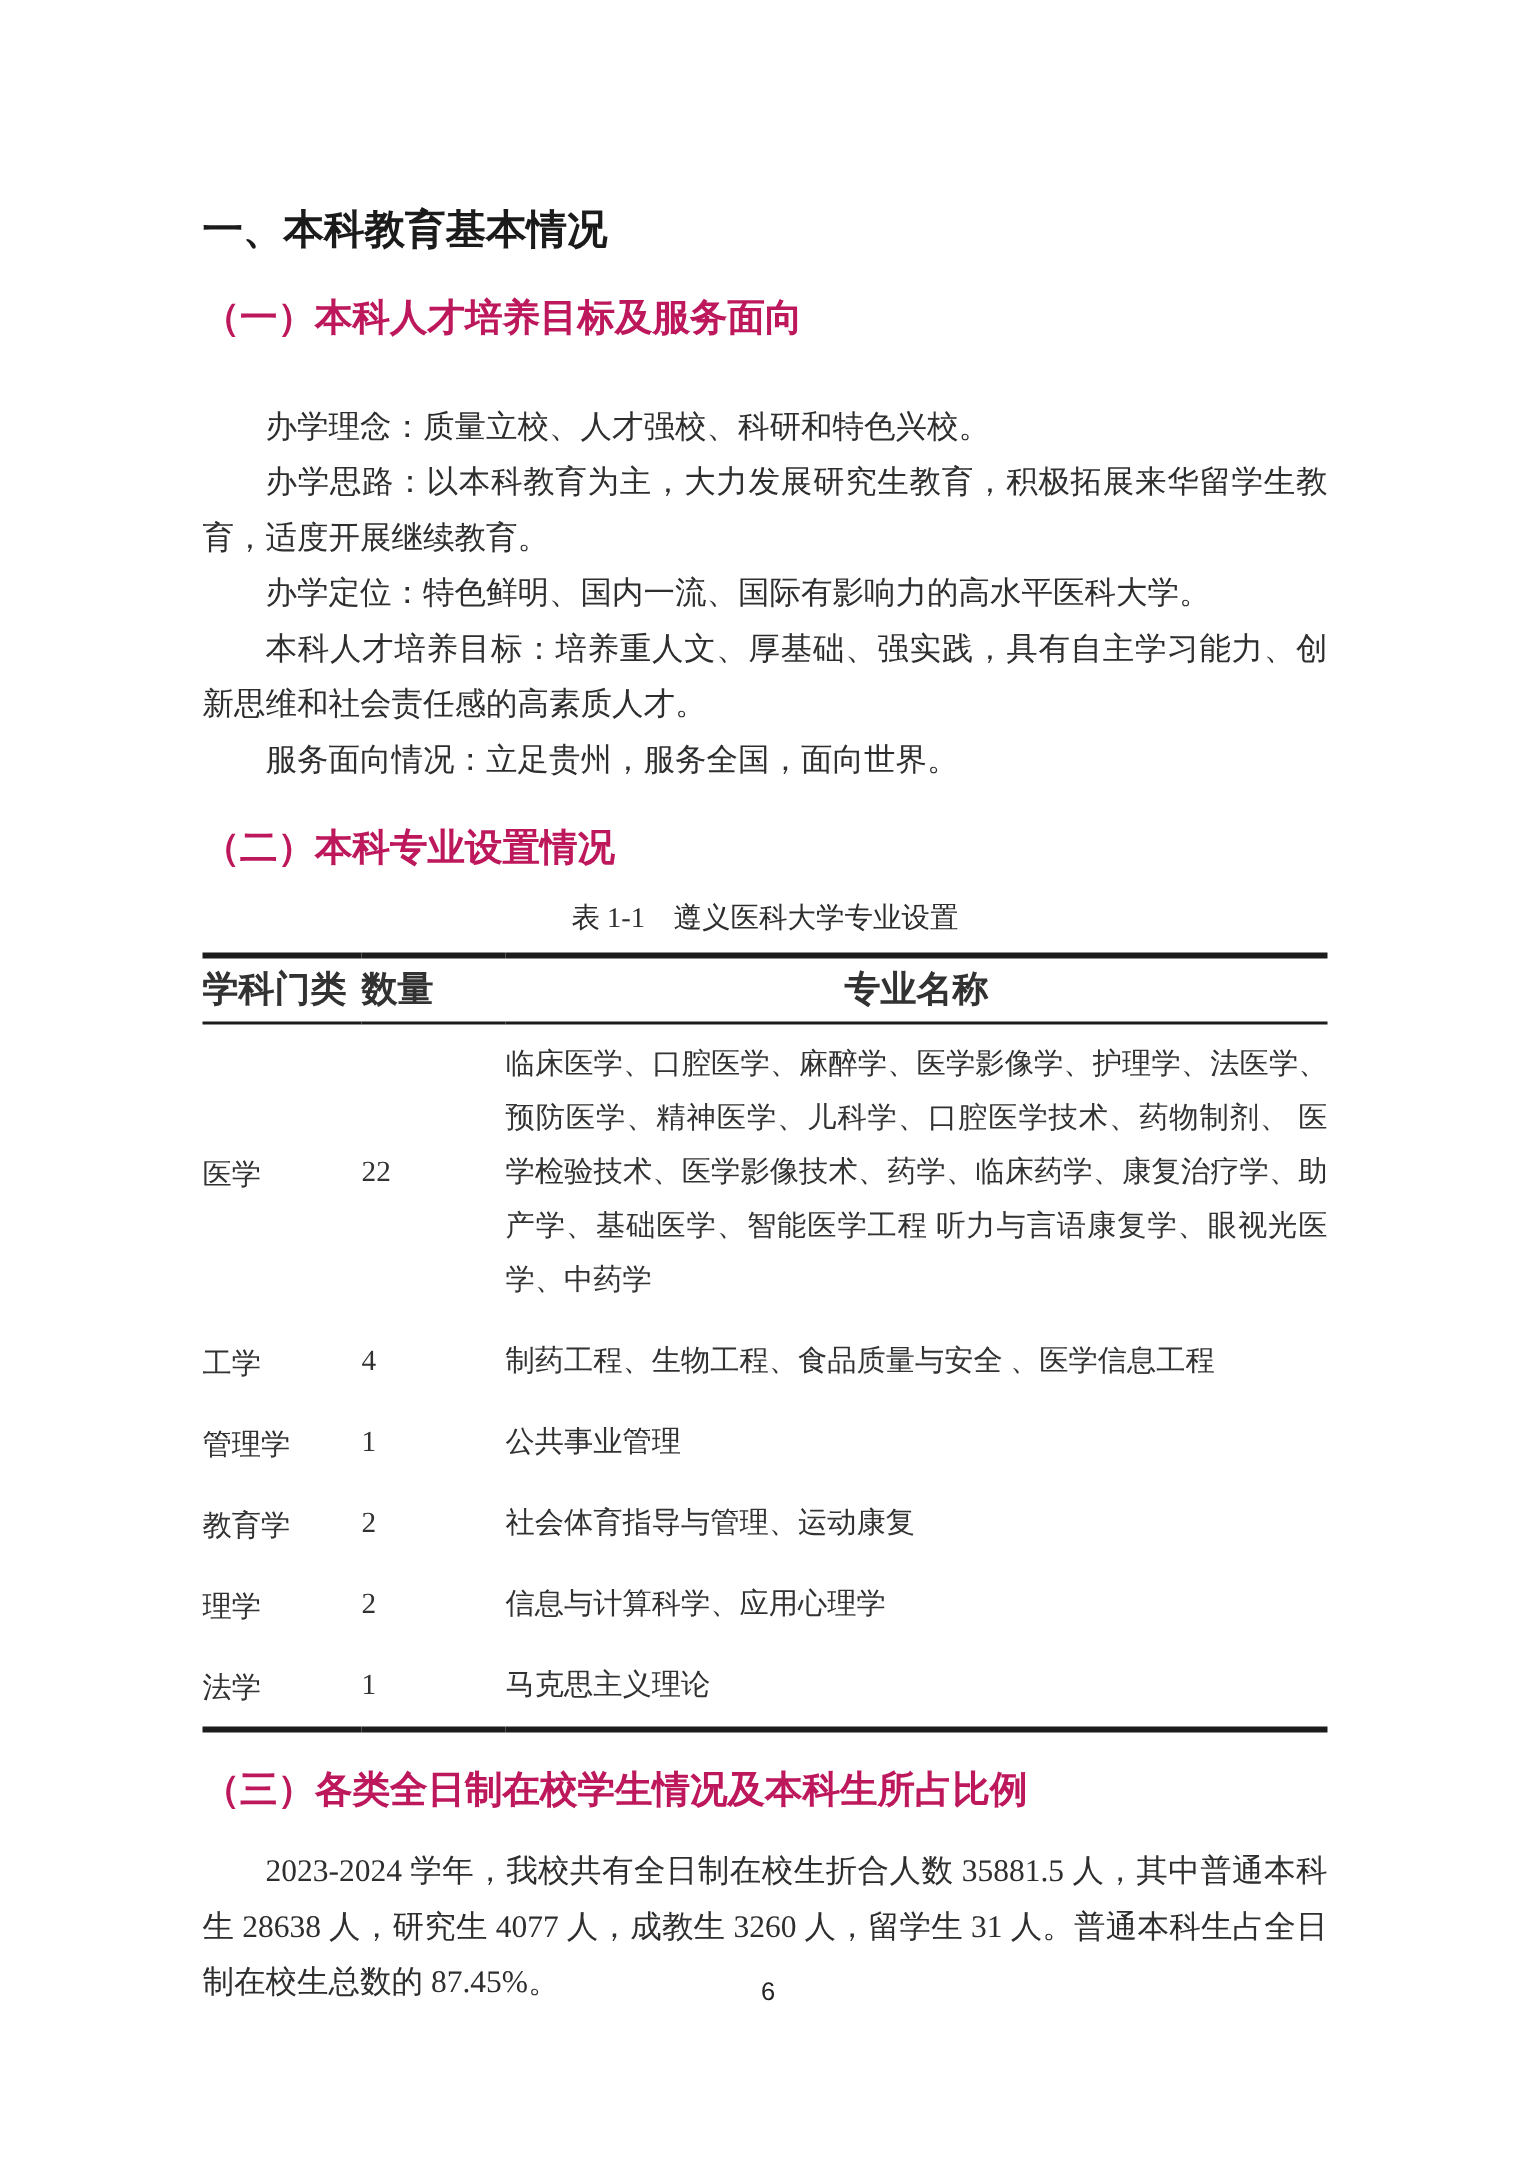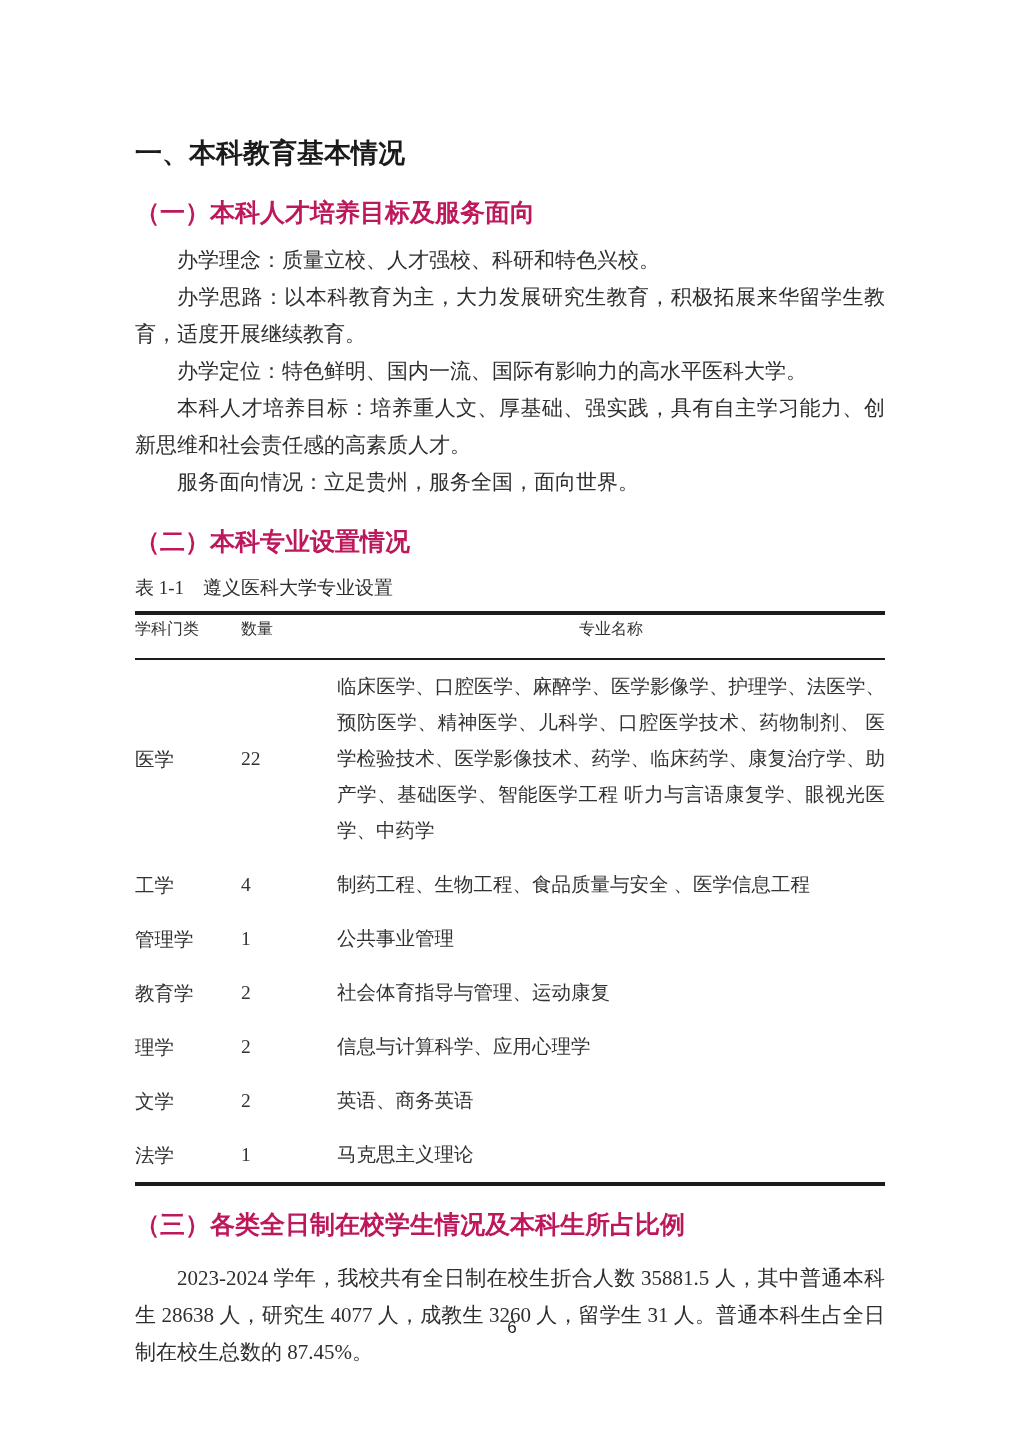--- a/index.html
+++ b/index.html
@@ -42,41 +42,42 @@
   .h2-b { margin-top: 26px; }
   .h2-c { margin-top: 24px; }
   .para {
     font-size: 21px;
     line-height: 37px;
     text-indent: 2em;
     text-align: justify;
     margin: 0;
     color: #2e2e2e;
   }
-  .para-group { margin-top: 16px; }
+  .para-group { margin-top: 40px; }
   .para-single { margin-top: 22px; }
   .table-caption {
     margin-top: 20px;
+    text-align: center;
     font-size: 19px;
     color: #2e2e2e;
   }
   table.majors {
     width: 100%;
     margin-top: 10px;
     border-collapse: collapse;
     border-top: 4px solid #1c1c1c;
     border-bottom: 4px solid #1c1c1c;
     font-size: 19.5px;
     color: #323232;
   }
   table.majors thead th {
-    font-weight: normal;
-    font-size: 16px;
+    font-weight: bold;
+    font-size: 24px;
     border-bottom: 2px solid #1c1c1c;
-    padding: 4px 0 18px 0;
+    padding: 4px 0 6px 0;
   }
   th.c0 { text-align: left; padding-left: 16px; width: 106px; }
   th.c1 { text-align: left; width: 96px; }
   th.c2 { text-align: center; }
   table.majors td {
     vertical-align: middle;
     padding: 9px 0;
   }
   td.c0 { padding-left: 16px; margin-top: 48px; }
   td.c1 { }
@@ -141,25 +142,20 @@
             <td class="c0">教育学</td>
             <td class="c1">2</td>
             <td class="c2">社会体育指导与管理、运动康复</td>
           </tr>
           <tr>
             <td class="c0">理学</td>
             <td class="c1">2</td>
             <td class="c2">信息与计算科学、应用心理学</td>
           </tr>
           <tr>
-            <td class="c0">文学</td>
-            <td class="c1">2</td>
-            <td class="c2">英语、商务英语</td>
-          </tr>
-          <tr>
             <td class="c0">法学</td>
             <td class="c1">1</td>
             <td class="c2">马克思主义理论</td>
           </tr>
         </tbody>
     </table>
 
     <h2 class="h2 h2-c">（三）各类全日制在校学生情况及本科生所占比例</h2>
     <p class="para para-single">2023-2024 学年，我校共有全日制在校生折合人数 35881.5 人，其中普通本科生 28638 人，研究生 4077 人，成教生 3260 人，留学生 31 人。普通本科生占全日制在校生总数的 87.45%。</p>
 

